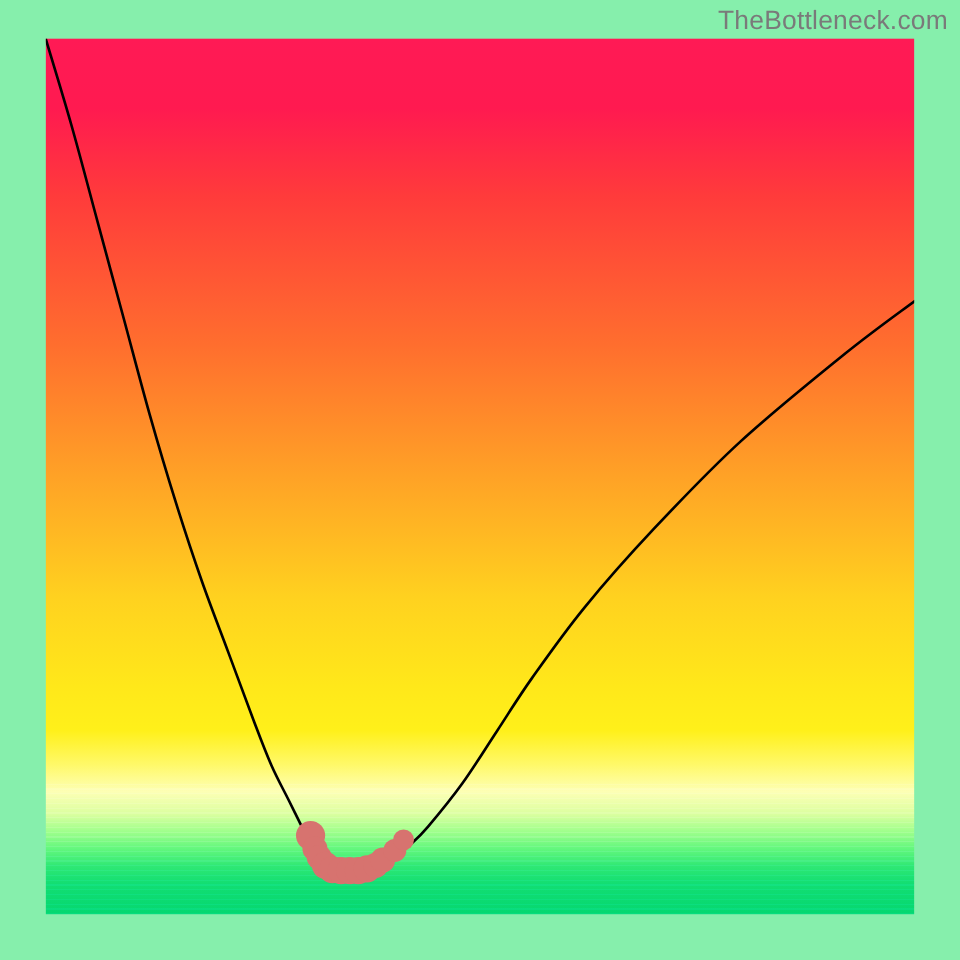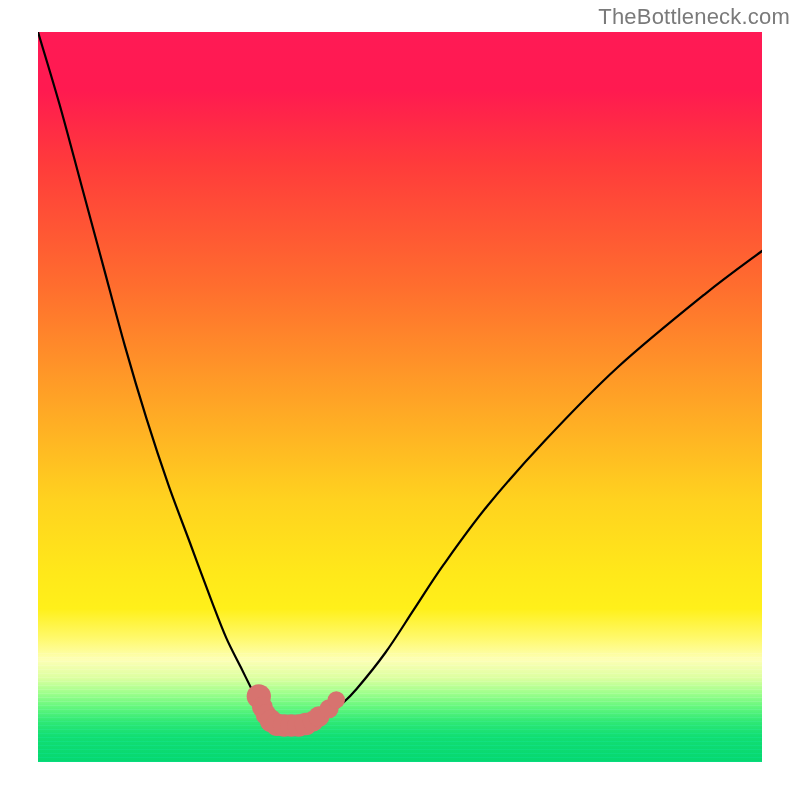--- a/index.html
+++ b/index.html
@@ -8,21 +8,21 @@
     width: 800px;
     height: 800px;
     background: #000;
     overflow: hidden;
     font-family: Arial, Helvetica, sans-serif;
   }
   .frame {
     position: relative;
     width: 800px;
     height: 800px;
-    background: #ffffff;
+    background: #86efac;
   }
   .watermark {
     position: absolute;
     top: 4px;
     right: 10px;
     color: #7a7a7a;
     font-size: 22px;
     font-weight: 500;
     letter-spacing: 0.2px;
     z-index: 30;

